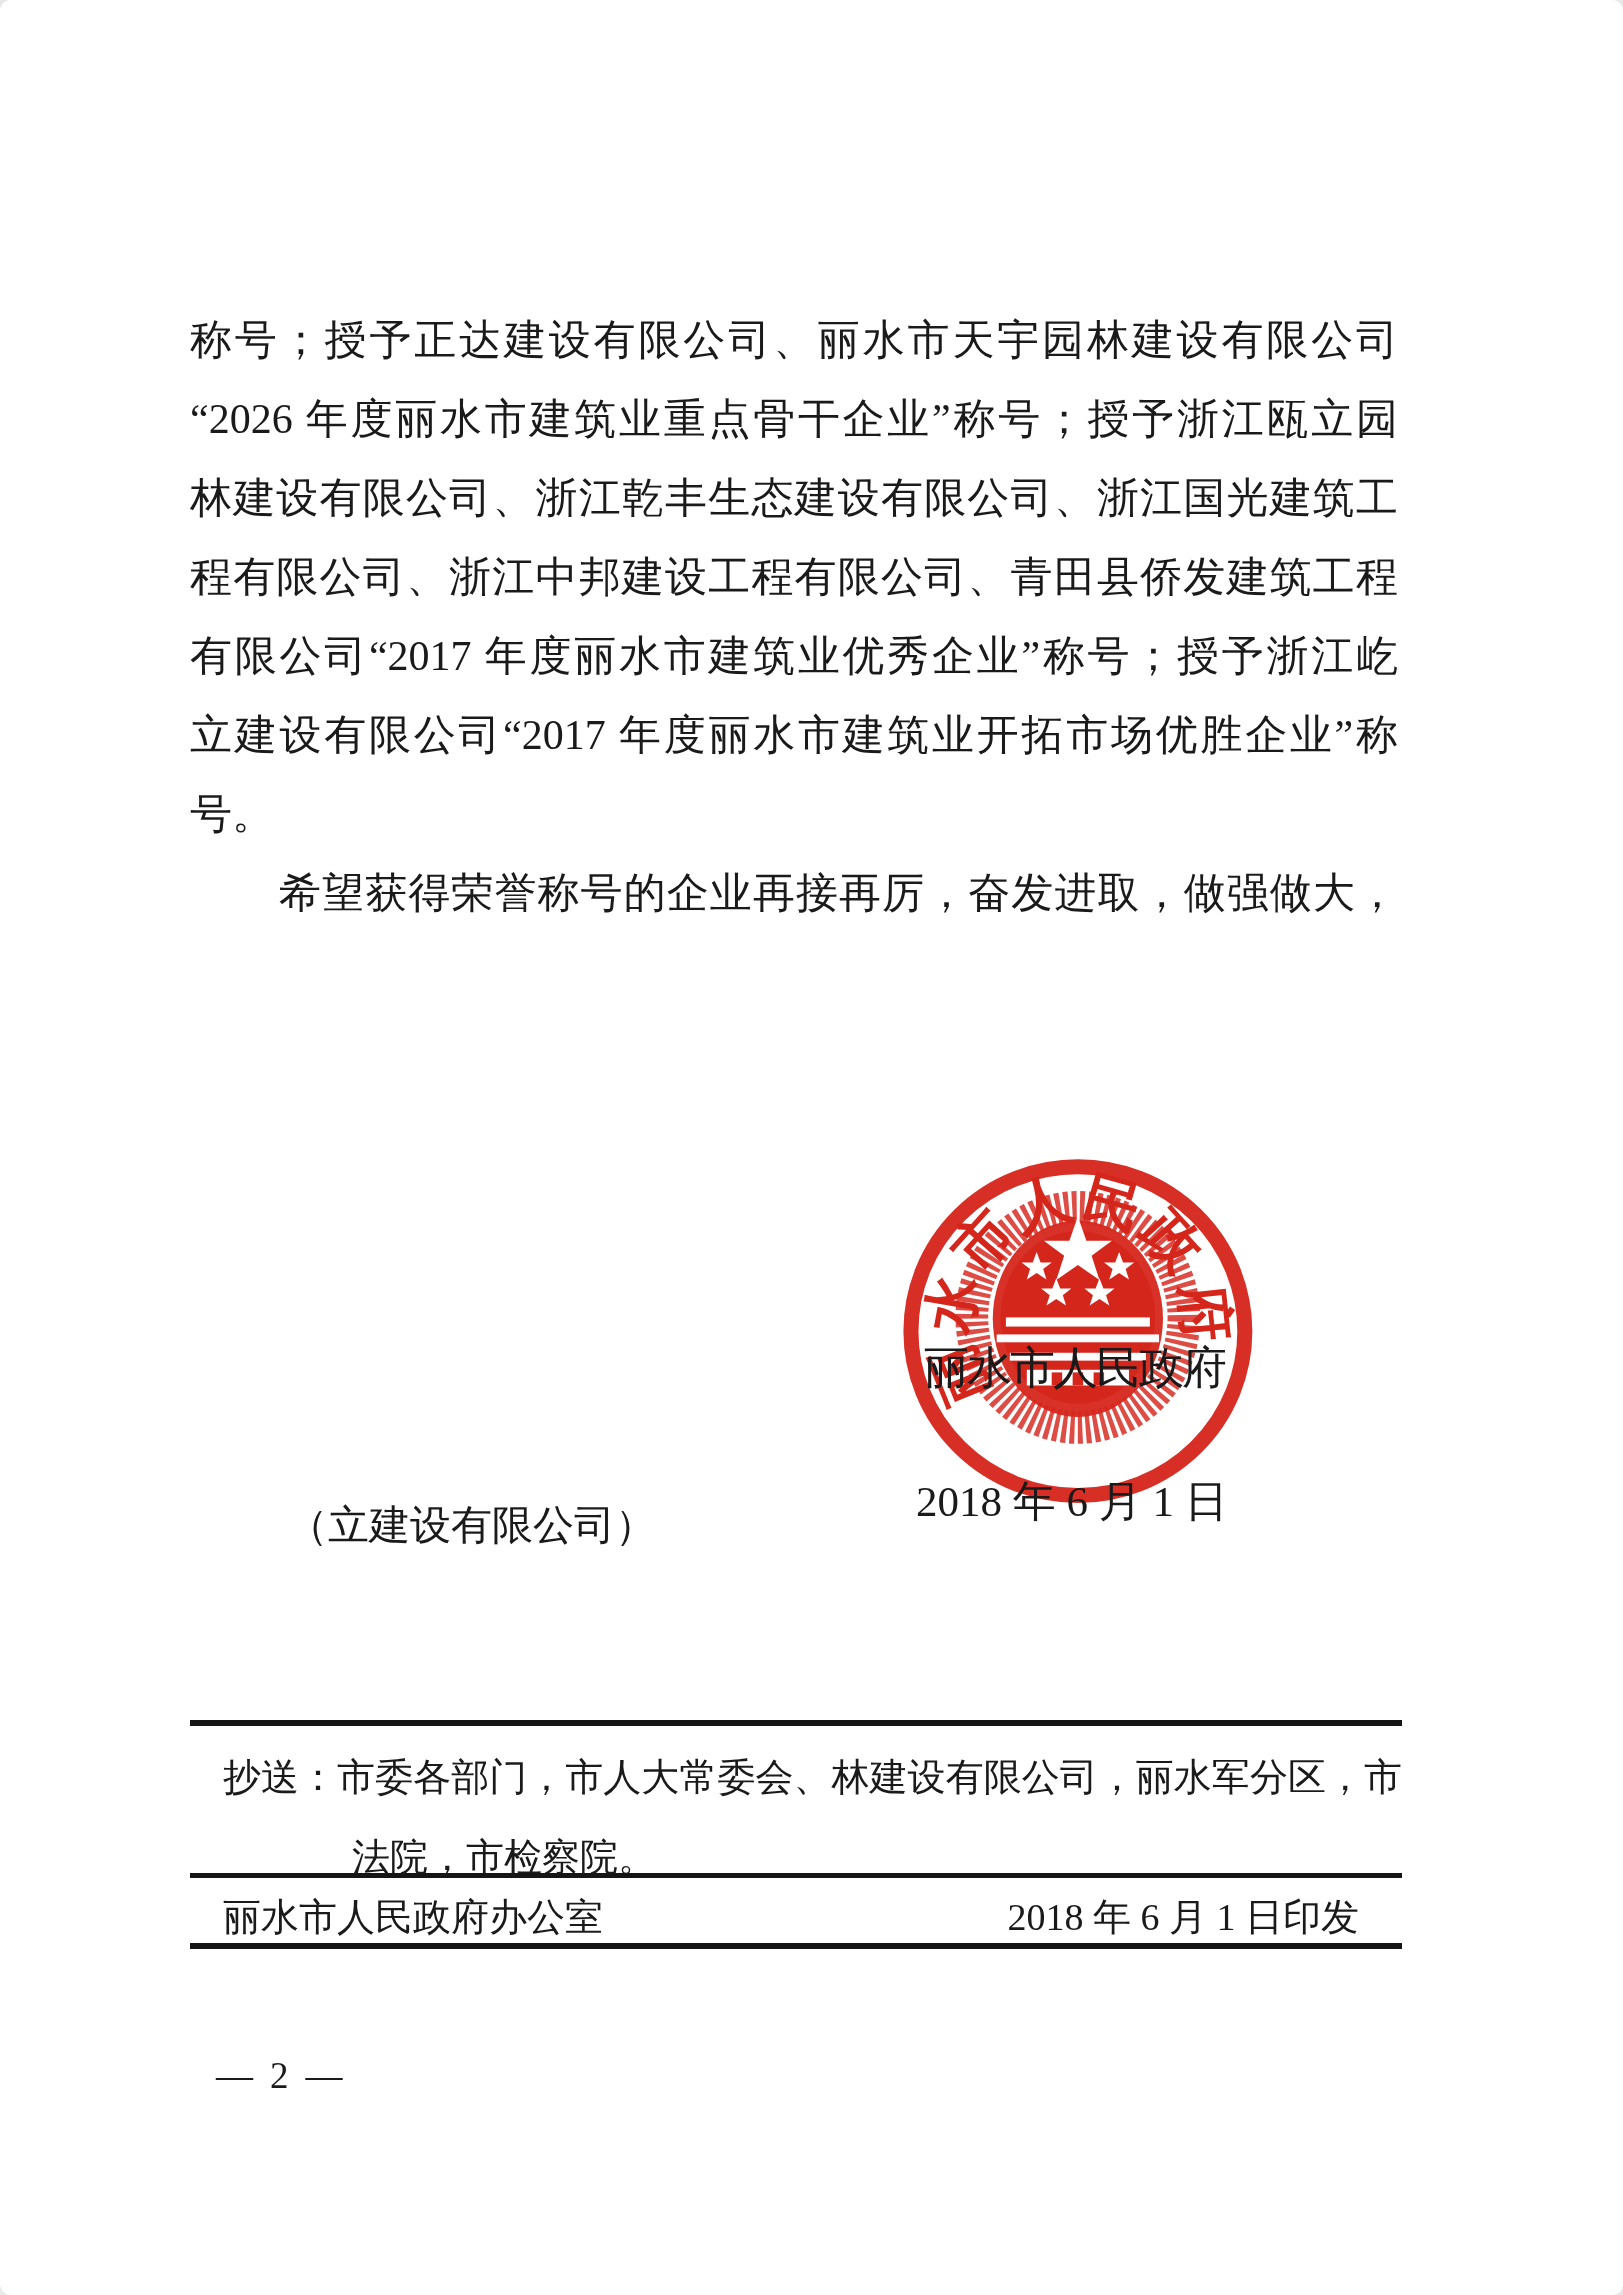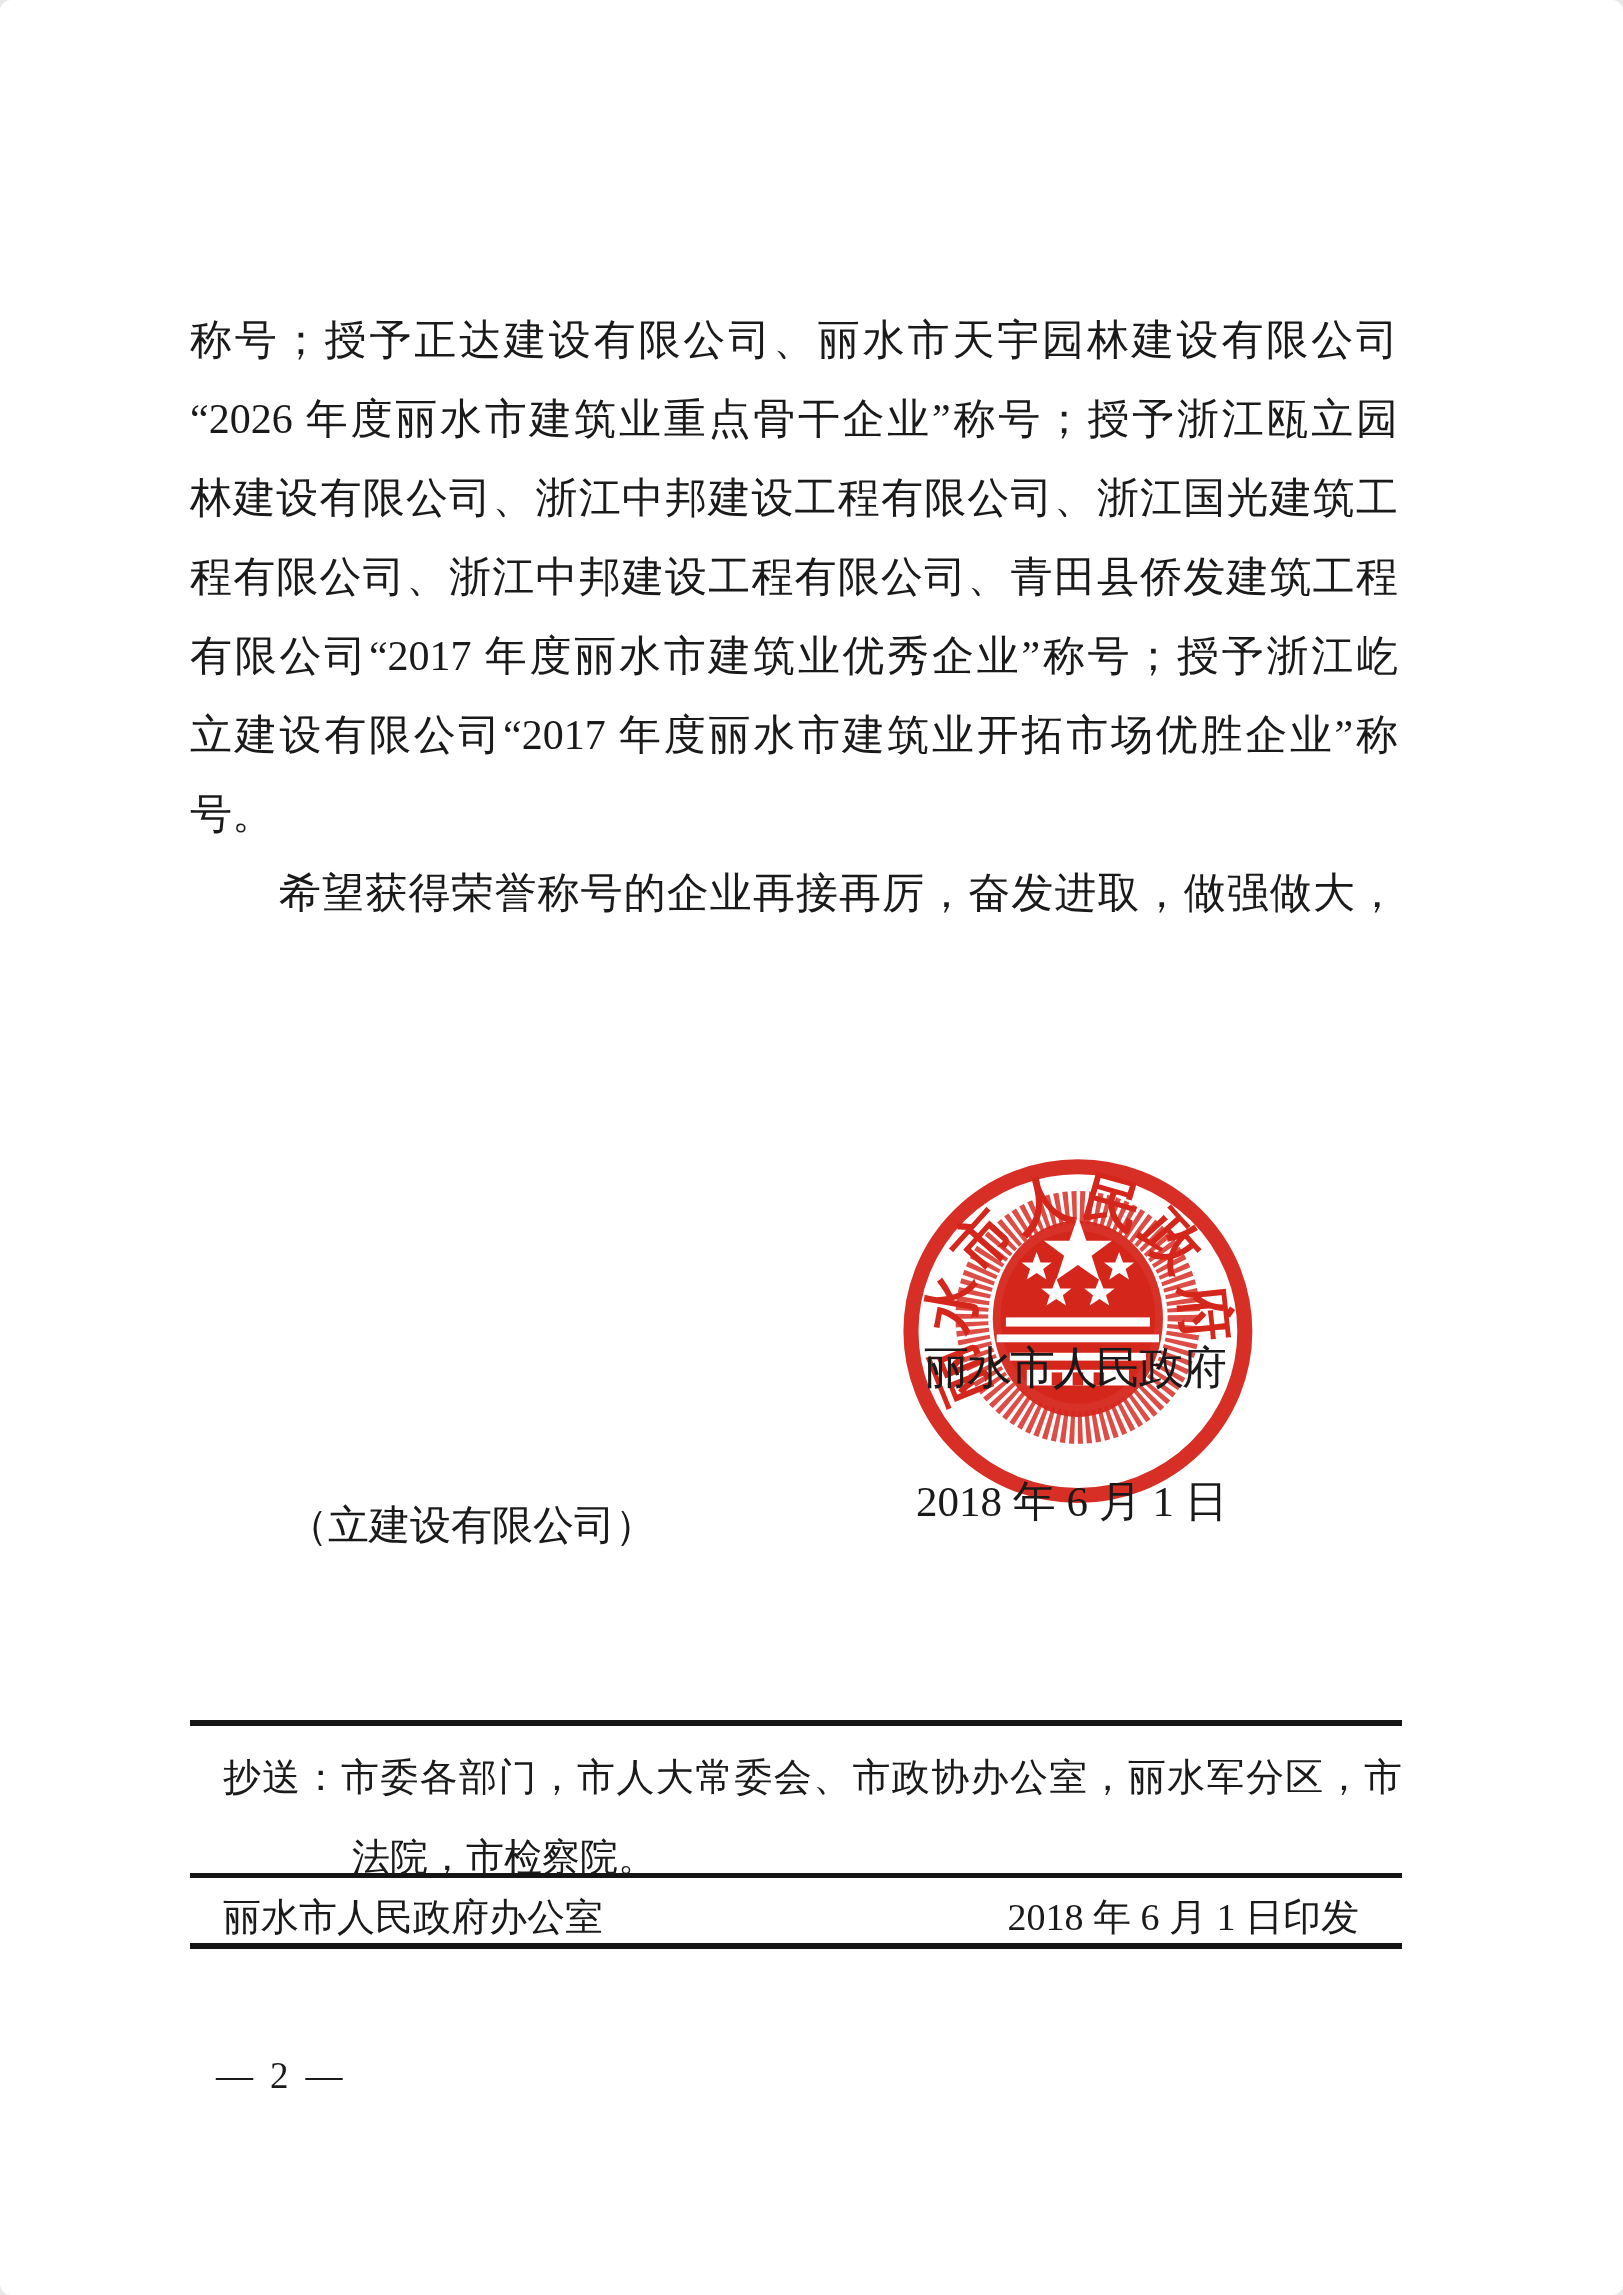--- a/index.html
+++ b/index.html
@@ -64,21 +64,21 @@
   .seal-ring-char{font-family:"Liberation Serif", serif; font-weight:bold;}
 </style>
 </head>
 <body>
 
 <div class="page">
 
   <div class="body-block">
     <div class="bline just">称号；授予正达建设有限公司、丽水市天宇园林建设有限公司</div>
     <div class="bline just">“2026 年度丽水市建筑业重点骨干企业”称号；授予浙江瓯立园</div>
-    <div class="bline just">林建设有限公司、浙江中邦建设工程有限公司、浙江国光建筑工</div>
+    <div class="bline just">林建设有限公司、浙江乾丰生态建设有限公司、浙江国光建筑工</div>
     <div class="bline just">程有限公司、浙江中邦建设工程有限公司、青田县侨发建筑工程</div>
     <div class="bline just">有限公司“2017 年度丽水市建筑业优秀企业”称号；授予浙江屹</div>
     <div class="bline just">立建设有限公司“2017 年度丽水市建筑业开拓市场优胜企业”称</div>
     <div class="bline">号。</div>
     <div class="bline just indent2">希望获得荣誉称号的企业再接再厉，奋发进取，做强做大，</div>
   </div>
 
   <svg class="seal-svg" width="419" height="419" viewBox="0 0 640 640">
 
     <ellipse cx="316" cy="321" rx="255" ry="251" fill="none" stroke="#d5261c" stroke-width="23" opacity="0.96"></ellipse>
@@ -124,21 +124,21 @@
 
   <div class="gov-name">丽水市人民政府</div>
   <div class="gov-date">2018 年 6 月 1 日</div>
 
   <div class="release-note">（立建设有限公司）</div>
 
   <div class="hrule rule-1"></div>
   <div class="hrule rule-2"></div>
   <div class="hrule rule-3"></div>
 
-  <div class="copy-line-1">抄送：市委各部门，市人大常委会、市政协办公室，丽水军分区，市</div>
+  <div class="copy-line-1">抄送：市委各部门，市人大常委会、林建设有限公司，丽水军分区，市</div>
   <div class="copy-line-2">法院，市检察院。</div>
 
   <div class="issue-row">
     <span>丽水市人民政府办公室</span>
     <span>2018 年 6 月 1 日印发</span>
   </div>
 
   <div class="page-number">— 2 —</div>
 
 </div>

